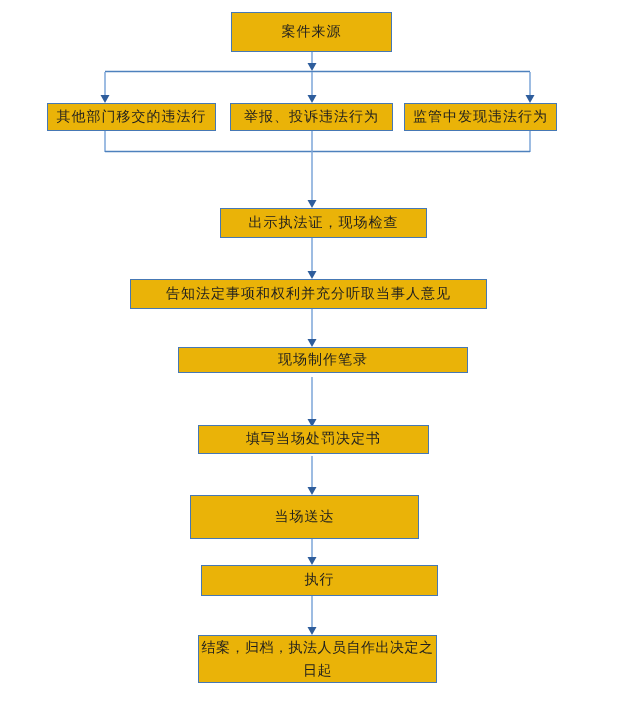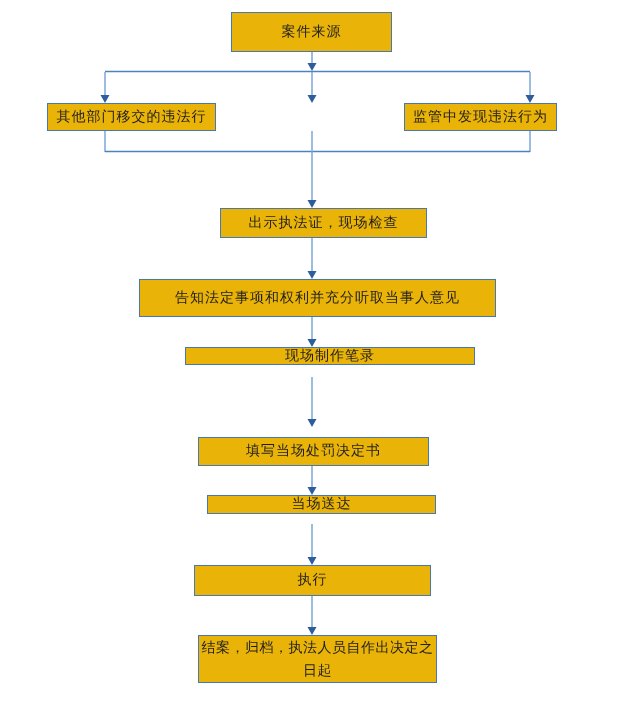--- a/index.html
+++ b/index.html
@@ -105,46 +105,49 @@
   </svg>
 
   <div class="node" style="left:231px;top:12px;width:161px;height:40px">
     <span>案件来源</span>
   </div>
 
   <div class="node" style="left:47px;top:103px;width:169px;height:28px">
     <span>其他部门移交的违法行</span>
   </div>
 
+  <div class="node" style="left:230px;top:103px;width:163px;height:28px">
+    <span>举报、投诉违法行为</span>
+  </div>
 
   <div class="node" style="left:404px;top:103px;width:153px;height:28px">
     <span>监管中发现违法行为</span>
   </div>
 
   <div class="node" style="left:220px;top:208px;width:207px;height:30px">
     <span>出示执法证，现场检查</span>
   </div>
 
-  <div class="node" style="left:139px;top:279px;width:357px;height:38px">
+  <div class="node" style="left:130px;top:279px;width:357px;height:30px">
     <span>告知法定事项和权利并充分听取当事人意见</span>
   </div>
 
-  <div class="node" style="left:185px;top:347px;width:290px;height:18px">
+  <div class="node" style="left:178px;top:347px;width:290px;height:26px">
     <span>现场制作笔录</span>
   </div>
 
-  <div class="node" style="left:198px;top:437px;width:231px;height:29px">
+  <div class="node" style="left:198px;top:425px;width:231px;height:29px">
     <span>填写当场处罚决定书</span>
   </div>
 
-  <div class="node" style="left:207px;top:495px;width:229px;height:19px">
+  <div class="node" style="left:190px;top:495px;width:229px;height:44px">
     <span>当场送达</span>
   </div>
 
-  <div class="node" style="left:194px;top:565px;width:237px;height:31px">
+  <div class="node" style="left:201px;top:565px;width:237px;height:31px">
     <span>执行</span>
   </div>
 
   <div class="node node--twoline" style="left:198px;top:635px;width:239px;height:48px">
     <span>结案，归档，执法人员自作出决定之日起</span>
   </div>
 
 </div>
 
 </body></html>

